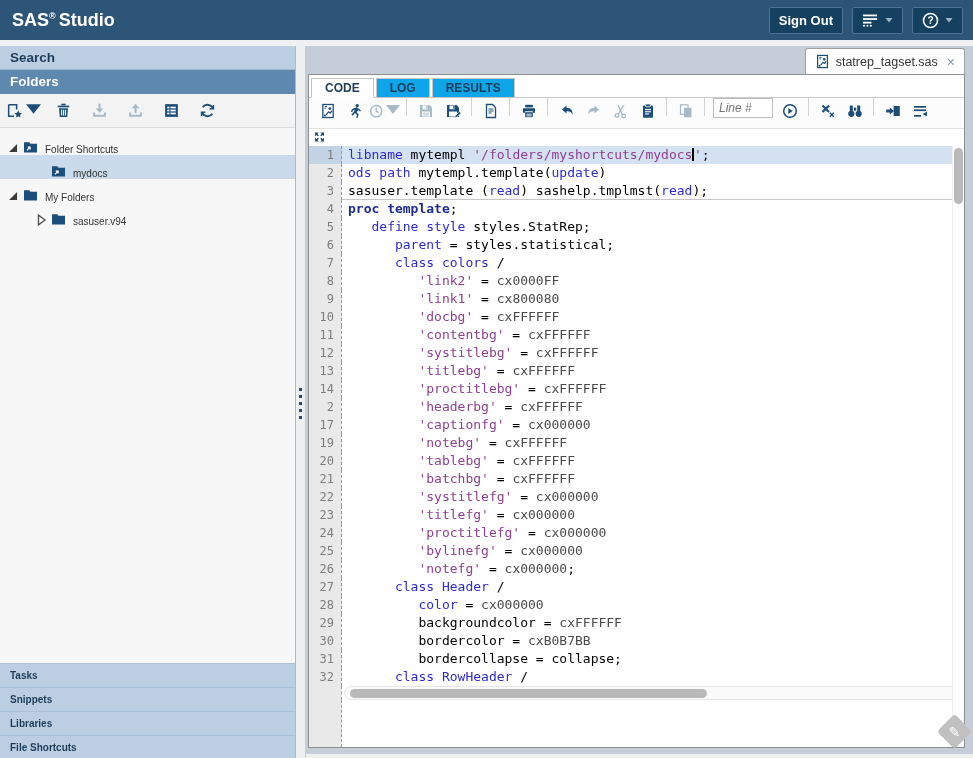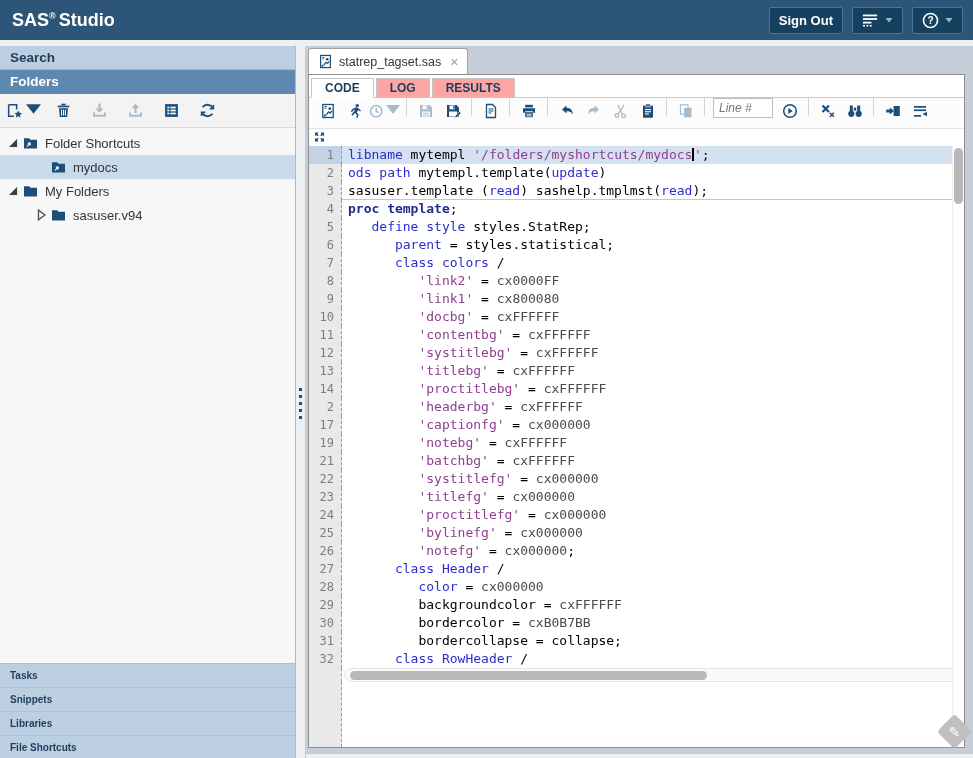--- a/index.html
+++ b/index.html
@@ -29,55 +29,55 @@
   .search-header { background:#bccfe2; color:#1e3c5a; border-bottom:1px solid #9fb6cd; }
   .folders-header { background:#5f88b0; color:#fff; }
   .side-toolbar { height:34px; background:#f3f3f3; border-bottom:1px solid #dcdcdc;
     display:flex; align-items:center; padding:0 6px; }
   .tool { min-width:30px; height:28px; display:flex; align-items:center; justify-content:center;
     color:#1d4e79; margin-right:6px; cursor:pointer; }
   .tool.disabled { color:#a7bac9; }
   .tool svg { width:17px; height:17px; }
   .tool .caret { margin-left:2px; color:#1d4e79; }
   .tree { flex:1; overflow:hidden; padding-top:3px; }
-  .tree-row { height:24px; display:flex; align-items:center; font-size:13px; color:#333;
+  .tree-row { height:24px; display:flex; align-items:flex-end; font-size:10px; color:#333;
     cursor:pointer; }
   .tree-row.selected { background:#c9daea; }
   .expander { width:14px; height:14px; display:flex; align-items:center; justify-content:center;
     flex:none; }
   .tree-icon { width:17px; height:16px; color:#1d4e79; margin:0 6px 0 2px; flex:none; }
   .tree-icon svg { width:17px; height:16px; }
   .accordion { border-top:1px solid #a8c0d8; }
   .accordion-item { height:24px; line-height:23px; background:#bccfe2; color:#1e3c5a;
     font-weight:bold; font-size:10px; padding:0 10px; border-bottom:1px solid #a8c0d8;
     cursor:pointer; }
 
   
   .splitter { width:10px; background:#eef0f1; border-right:1px solid #c9c9c9;
     display:flex; align-items:center; justify-content:center; cursor:col-resize; }
   .splitter-dots { display:flex; flex-direction:column; gap:4px; }
   .splitter-dots i { width:3px; height:3px; background:#1d4e79; display:block; }
 
   
   .main { flex:1; background:#c5cdd9; padding:2px 8px 6px 2px; margin-bottom:6px;
     display:flex; flex-direction:column; position:relative; min-width:0; }
-  .tabstrip { height:26px; display:flex; padding-left:0; }
+  .tabstrip { height:26px; display:flex; padding-left:0;justify-content:flex-end; }
   .doc-tab { background:#fff; border:1px solid #9f9f9f; border-bottom:none;
     border-radius:3px 3px 0 0; display:flex; align-items:center; gap:6px; padding:0 9px;
     font-size:12.5px; color:#333; cursor:pointer; }
   .doc-tab .tab-icon svg { width:15px; height:15px; color:#1d4e79; display:block; }
   .doc-tab .close { color:#8a9aa8; font-size:14px; line-height:1; margin-left:3px; cursor:pointer; }
 
   .panel { flex:1; background:#fff; border:1px solid #8f8f8f; display:flex;
     flex-direction:column; min-height:0; position:relative; }
 
   .subtabs { display:flex; align-items:center; border-bottom:1px solid #c9c9c9;
     background:#fff; padding:2px 0 0 2px; height:23px; }
   .subtab { height:20px; line-height:19px; padding:0 13px; font-size:12px; font-weight:bold;
-    color:#1e3c5a; background:#fca5a5; border:1px solid #c5c5c5; margin-right:2px;
+    color:#1e3c5a; background:#0ea5e9; border:1px solid #c5c5c5; margin-right:2px;
     margin-bottom:-1px; cursor:pointer; }
   .subtab.active { background:#fff; border-bottom-color:#fff; }
 
   .etoolbar { height:31px; display:flex; padding:0 5px;
     border-bottom:1px solid #e2e2e2; background:#fcfcfc; }
   .ebtn { min-width:27px; height:26px; display:flex; align-items:center; justify-content:center;
     color:#1d4e79; cursor:pointer; }
   .ebtn.disabled { color:#a7bac9; }
   .ebtn svg { width:16px; height:16px; }
   .ebtn .caret { margin-left:1px; }
@@ -473,20 +473,21 @@
             <div class="code-row"><span class="gut">8</span><span class="code-text"><span class="p">         </span><span class="s">'link2'</span><span class="p"> = </span><span class="v">cx0000FF</span></span></div>
             <div class="code-row"><span class="gut">9</span><span class="code-text"><span class="p">         </span><span class="s">'link1'</span><span class="p"> = </span><span class="v">cx800080</span></span></div>
             <div class="code-row"><span class="gut">10</span><span class="code-text"><span class="p">         </span><span class="s">'docbg'</span><span class="p"> = </span><span class="v">cxFFFFFF</span></span></div>
             <div class="code-row"><span class="gut">11</span><span class="code-text"><span class="p">         </span><span class="s">'contentbg'</span><span class="p"> = </span><span class="v">cxFFFFFF</span></span></div>
             <div class="code-row"><span class="gut">12</span><span class="code-text"><span class="p">         </span><span class="s">'systitlebg'</span><span class="p"> = </span><span class="v">cxFFFFFF</span></span></div>
             <div class="code-row"><span class="gut">13</span><span class="code-text"><span class="p">         </span><span class="s">'titlebg'</span><span class="p"> = </span><span class="v">cxFFFFFF</span></span></div>
             <div class="code-row"><span class="gut">14</span><span class="code-text"><span class="p">         </span><span class="s">'proctitlebg'</span><span class="p"> = </span><span class="v">cxFFFFFF</span></span></div>
             <div class="code-row"><span class="gut">2</span><span class="code-text"><span class="p">         </span><span class="s">'headerbg'</span><span class="p"> = </span><span class="v">cxFFFFFF</span></span></div>
             <div class="code-row"><span class="gut">17</span><span class="code-text"><span class="p">         </span><span class="s">'captionfg'</span><span class="p"> = </span><span class="v">cx000000</span></span></div>
             <div class="code-row"><span class="gut">19</span><span class="code-text"><span class="p">         </span><span class="s">'notebg'</span><span class="p"> = </span><span class="v">cxFFFFFF</span></span></div>
+            <div class="code-row"><span class="gut">20</span><span class="code-text"><span class="p">         </span><span class="s">'tablebg'</span><span class="p"> = </span><span class="v">cxFFFFFF</span></span></div>
             <div class="code-row"><span class="gut">21</span><span class="code-text"><span class="p">         </span><span class="s">'batchbg'</span><span class="p"> = </span><span class="v">cxFFFFFF</span></span></div>
             <div class="code-row"><span class="gut">22</span><span class="code-text"><span class="p">         </span><span class="s">'systitlefg'</span><span class="p"> = </span><span class="v">cx000000</span></span></div>
             <div class="code-row"><span class="gut">23</span><span class="code-text"><span class="p">         </span><span class="s">'titlefg'</span><span class="p"> = </span><span class="v">cx000000</span></span></div>
             <div class="code-row"><span class="gut">24</span><span class="code-text"><span class="p">         </span><span class="s">'proctitlefg'</span><span class="p"> = </span><span class="v">cx000000</span></span></div>
             <div class="code-row"><span class="gut">25</span><span class="code-text"><span class="p">         </span><span class="s">'bylinefg'</span><span class="p"> = </span><span class="v">cx000000</span></span></div>
             <div class="code-row"><span class="gut">26</span><span class="code-text"><span class="p">         </span><span class="s">'notefg'</span><span class="p"> = </span><span class="v">cx000000</span><span class="p">;</span></span></div>
             <div class="code-row"><span class="gut">27</span><span class="code-text"><span class="p">      </span><span class="k">class</span><span class="p"> </span><span class="k">Header</span><span class="p"> /</span></span></div>
             <div class="code-row"><span class="gut">28</span><span class="code-text"><span class="p">         </span><span class="k">color</span><span class="p"> = </span><span class="v">cx000000</span></span></div>
             <div class="code-row"><span class="gut">29</span><span class="code-text"><span class="p">         backgroundcolor = </span><span class="v">cxFFFFFF</span></span></div>
             <div class="code-row"><span class="gut">30</span><span class="code-text"><span class="p">         bordercolor = </span><span class="v">cxB0B7BB</span></span></div>

